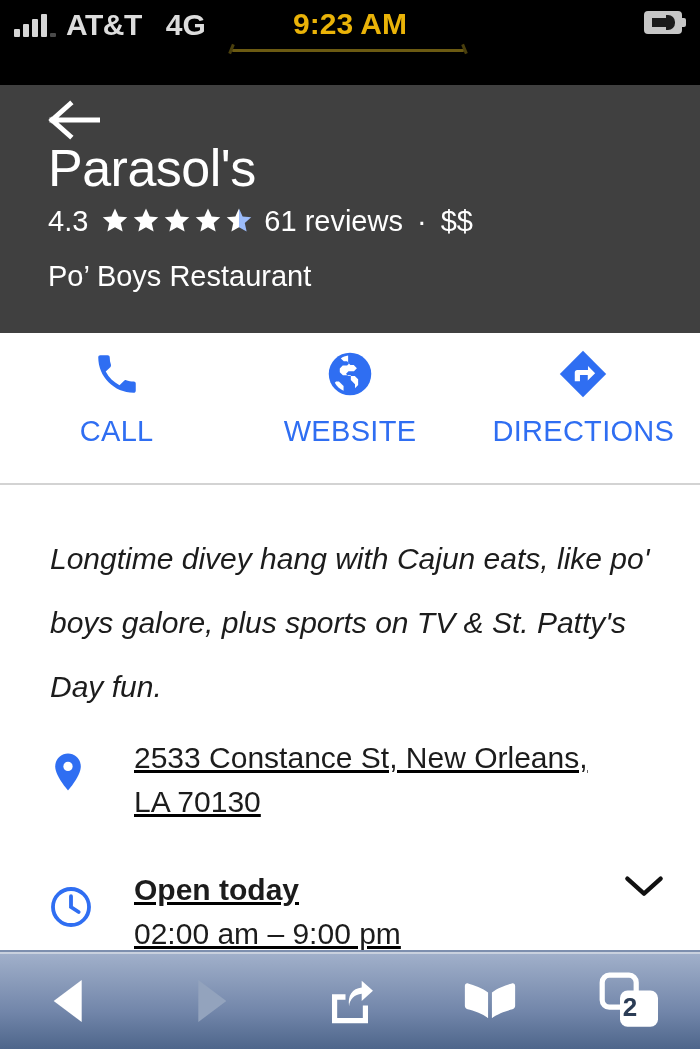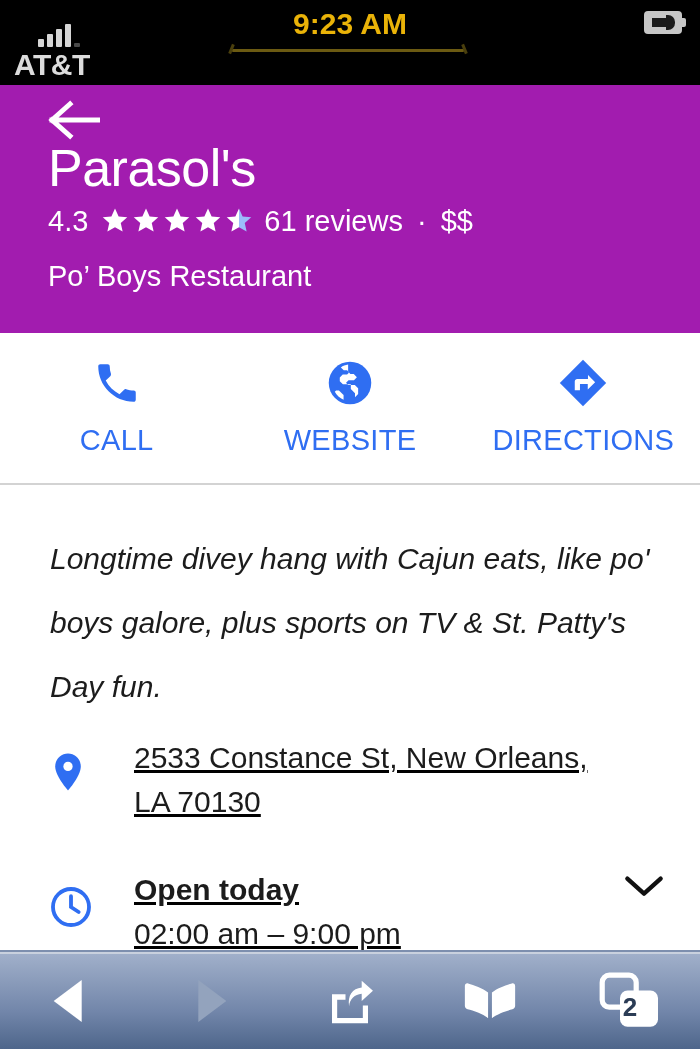--- a/index.html
+++ b/index.html
@@ -26,25 +26,24 @@
   .status-bar {
     position: absolute;
     top: 0; left: 0;
     width: 700px;
     height: 85px;
     background: #000000;
     color: #d8d8d8;
   }
   .sb-left {
     position: absolute;
-    left: 14px; top: 24px;
+    left: 14px; top: 6px;
     display: flex;
     align-items: flex-end;
     height: 34px;
-    flex-direction: column;
   }
   .sig-bars {
     display: flex;
     align-items: flex-end;
     gap: 3px;
     height: 26px;
     margin-right: 10px;
     padding-bottom: 3px;
   }
   .sig-bars i {
@@ -132,21 +131,21 @@
   }
   .notch-line:before { left: -2px; }
   .notch-line:after { right: -2px; transform: rotate(-22deg); }
 
   
   .header {
     position: absolute;
     top: 85px; left: 0;
     width: 700px;
     height: 248px;
-    background: #a21caf;
+    background: #404040;
   }
   .back-btn {
     position: absolute;
     left: 48px; top: 13px;
     width: 52px; height: 44px;
     cursor: pointer;
   }
   .back-btn svg { display: block; }
   .place-title {
     position: absolute;
@@ -204,21 +203,21 @@
     display: flex;
     border-bottom: 2px solid #d3d3d3;
     box-sizing: border-box;
   }
   .action {
     flex: 1;
     display: flex;
     flex-direction: column;
     align-items: center;
     justify-content: flex-start;
-    padding-top: 25px;
+    padding-top: 16px;
     cursor: pointer;
   }
   .action-icon {
     height: 50px;
     display: flex;
     align-items: center;
     justify-content: center;
   }
   .action-label {
     margin-top: 16px;

